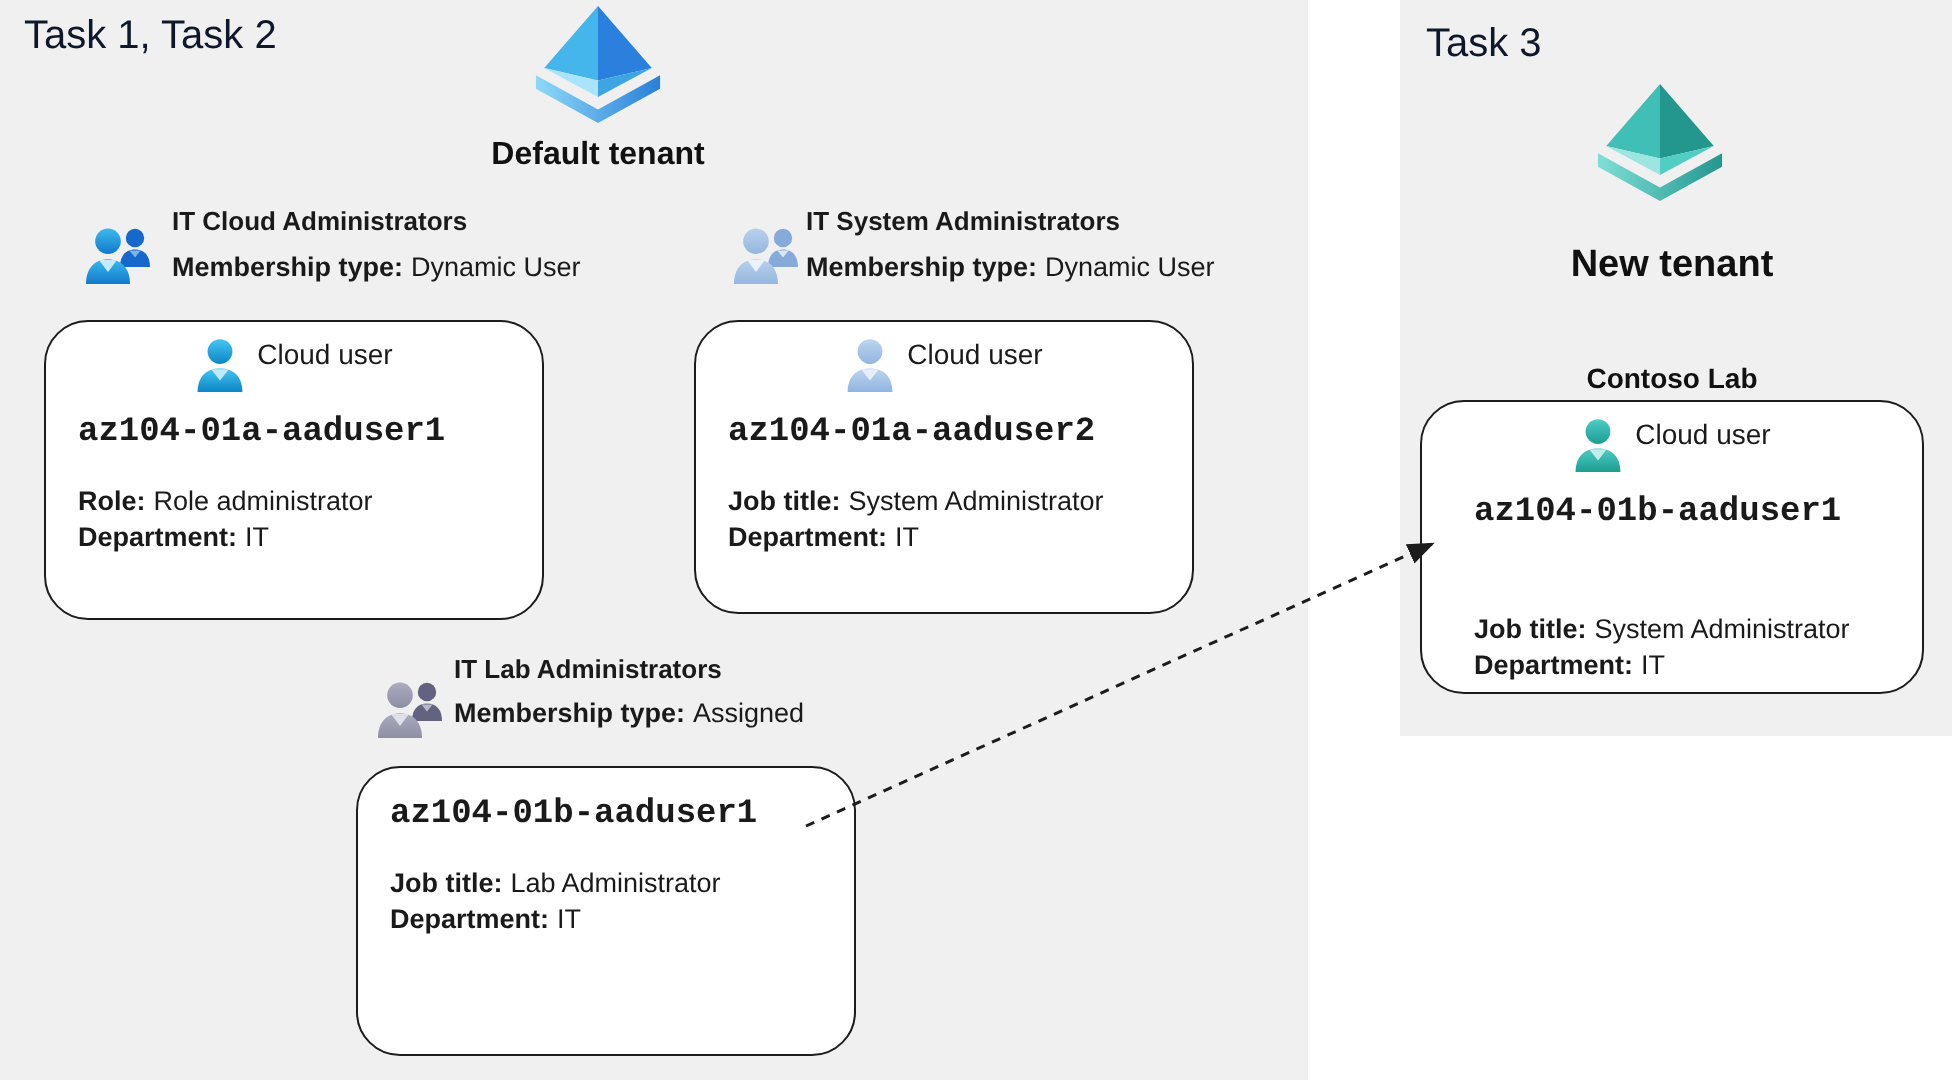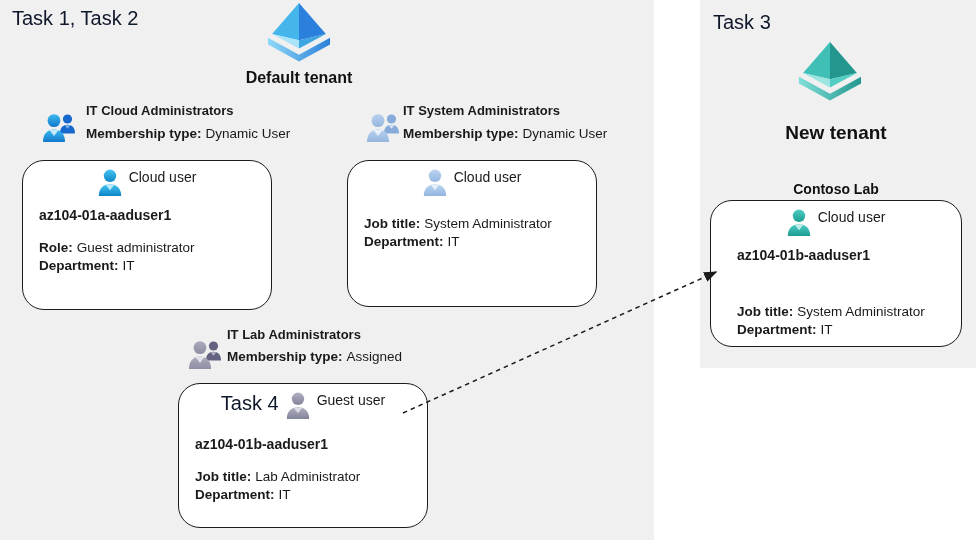--- a/index.html
+++ b/index.html
@@ -15,21 +15,21 @@
   .line{font-size:13.5px;white-space:nowrap;}
   .b{font-weight:bold;margin-right:4px;}
   .card{
     position:absolute;background:#ffffff;border:1.6px solid #1c1c1c;border-radius:22px;
     box-sizing:border-box;
   }
   .card-head{
     display:flex;align-items:flex-start;justify-content:center;gap:7px;
     margin-top:8px;height:30px;font-size:14px;
   }
-  .card-name{font-weight:bold;font-size:14px;margin:8px 0 0 16px;white-space:nowrap;}
+  .card-name{font-weight:bold;font-size:17px;margin:8px 0 0 16px;white-space:nowrap;font-family:Liberation Mono, monospace;}
   .card-fields{margin:16px 0 0 16px;}
   .card-fields .line{line-height:18px;}
   .card-r .card-name{margin-left:26px;}
   .card-r .card-fields{margin:40px 0 0 26px;}
   .card-t4 .card-name{margin-top:14px;}
   .icon{display:inline-block;flex:0 0 auto;}
   svg{display:block;}
   .arrow-layer{position:absolute;left:0;top:0;pointer-events:none;}
 </style>
 </head>
@@ -114,21 +114,21 @@
           </defs>
           <circle cx="12" cy="6.8" r="6.2" fill="url(#u1)"></circle>
           <path d="M0.8,27 C0.8,19.2 5.2,15.2 12,15.2 C18.8,15.2 23.2,19.2 23.2,27 Z" fill="url(#u1)"></path>
           <path d="M7.6,15.6 L12,21.3 L16.4,15.6 Z" fill="#bfeafc"></path>
         </svg>
       </span>
       <span>Cloud user</span>
     </div>
     <div class="card-name">az104-01a-aaduser1</div>
     <div class="card-fields">
-      <div class="line"><span class="b">Role:</span><span>Guest administrator</span></div>
+      <div class="line"><span class="b">Role:</span><span>Role administrator</span></div>
       <div class="line"><span class="b">Department:</span><span>IT</span></div>
     </div>
   </div>
 
   <div class="card" style="left:347px;top:160px;width:250px;height:147px;">
     <div class="card-head">
       <span class="icon">
         <svg width="24" height="27" viewBox="0 0 24 27">
           <defs>
             <linearGradient id="u2" x1="0" y1="0" x2="0" y2="1">
@@ -136,20 +136,21 @@
                 <stop offset="1" stop-color="#92b5e0"></stop>
             </linearGradient>
           </defs>
           <circle cx="12" cy="6.8" r="6.2" fill="url(#u2)"></circle>
           <path d="M0.8,27 C0.8,19.2 5.2,15.2 12,15.2 C18.8,15.2 23.2,19.2 23.2,27 Z" fill="url(#u2)"></path>
           <path d="M7.6,15.6 L12,21.3 L16.4,15.6 Z" fill="#e6eef9"></path>
         </svg>
       </span>
       <span>Cloud user</span>
     </div>
+    <div class="card-name">az104-01a-aaduser2</div>
     <div class="card-fields">
       <div class="line"><span class="b">Job title:</span><span>System Administrator</span></div>
       <div class="line"><span class="b">Department:</span><span>IT</span></div>
     </div>
   </div>
 
   <div class="abs" style="left:188px;top:338px;">
     <svg width="34" height="31" viewBox="0 0 34 31">
       <defs>
         <linearGradient id="g3f" x1="0" y1="0" x2="0" y2="1">
@@ -164,37 +165,20 @@
       <path d="M1,31 C1,22.8 5.6,18.6 12,18.6 C18.4,18.6 23,22.8 23,31 Z" fill="url(#g3f)"></path>
       <path d="M7.5,19 L12,25 L16.5,19 Z" fill="#e0e0e8"></path>
     </svg>
   </div>
   <div class="abs group-title" style="left:227px;top:327px;">IT Lab Administrators</div>
   <div class="abs line" style="left:227px;top:349px;">
     <span class="b">Membership type:</span><span>Assigned</span>
   </div>
 
   <div class="card card-t4" style="left:178px;top:383px;width:250px;height:145px;">
-    <div class="card-head">
-      <span class="task-label">Task 4</span>
-      <span class="icon">
-        <svg width="24" height="27" viewBox="0 0 24 27">
-          <defs>
-            <linearGradient id="u3" x1="0" y1="0" x2="0" y2="1">
-              <stop offset="0" stop-color="#b0b0c2"></stop>
-                <stop offset="1" stop-color="#82829b"></stop>
-            </linearGradient>
-          </defs>
-          <circle cx="12" cy="6.8" r="6.2" fill="url(#u3)"></circle>
-          <path d="M0.8,27 C0.8,19.2 5.2,15.2 12,15.2 C18.8,15.2 23.2,19.2 23.2,27 Z" fill="url(#u3)"></path>
-          <path d="M7.6,15.6 L12,21.3 L16.4,15.6 Z" fill="#dcdce6"></path>
-        </svg>
-      </span>
-      <span>Guest user</span>
-    </div>
     <div class="card-name">az104-01b-aaduser1</div>
     <div class="card-fields">
       <div class="line"><span class="b">Job title:</span><span>Lab Administrator</span></div>
       <div class="line"><span class="b">Department:</span><span>IT</span></div>
     </div>
   </div>
 
   <div class="abs" style="left:793px;top:42px;">
     <svg width="74" height="60" viewBox="0 0 66 58">
       <defs>

